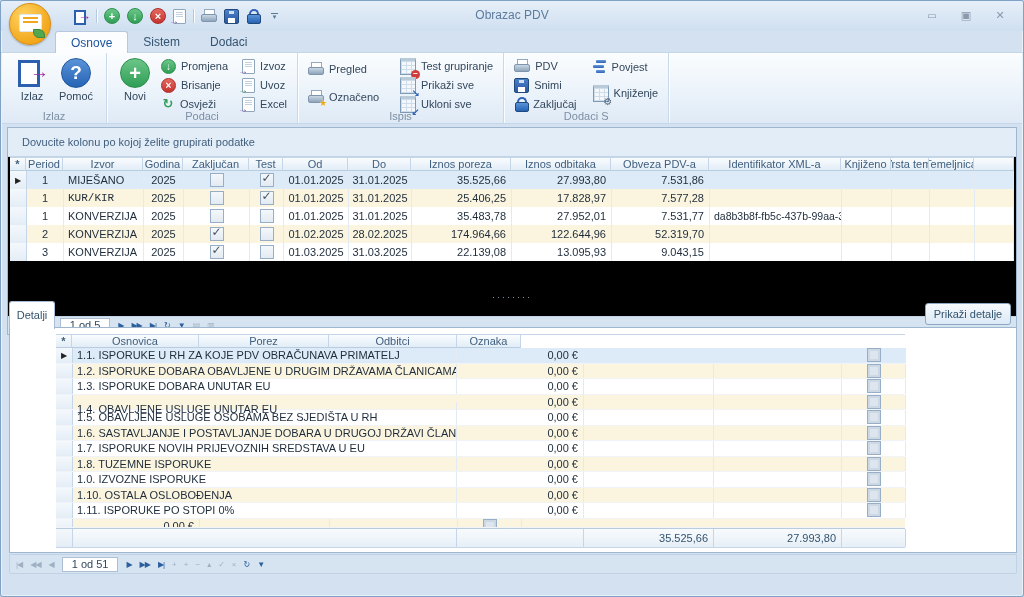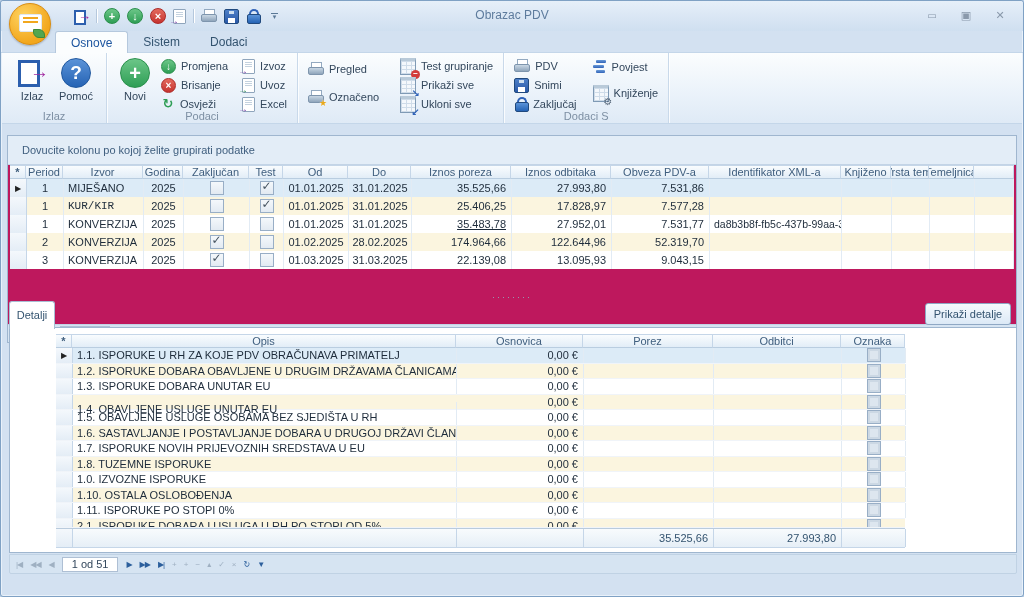--- a/index.html
+++ b/index.html
@@ -89,21 +89,21 @@
   .gc.al{justify-content:flex-start;padding-left:4px;}
   .gc.ac{justify-content:center;}
   .gc.ar2{justify-content:flex-end;padding-right:5px;}
   .ind{width:16px;flex:none;height:100%;display:flex;align-items:center;justify-content:center;background:linear-gradient(#f4f8fc,#e4edf6);border-right:1px solid #c5d6e8;color:#222;font-size:8px;}
   .cb{width:12px;height:12px;border:1px solid #98aec6;background:linear-gradient(#f4f8fb,#e2eaf2);display:inline-block;position:relative;flex:none;}
   .cb.ck::after{content:"✓";position:absolute;left:1px;top:-3px;font-size:12px;color:#44525f;font-weight:bold;}
   .cb.dis{background:#ccd8e4;}
   .cb.dis::after{content:"";position:absolute;left:2px;top:2px;right:2px;bottom:2px;background:#dde6ef;}
 
   
-  .master-box{position:absolute;left:6px;top:126px;width:1010px;height:208px;background:#be185d;border:1px solid #9fb6cf;box-sizing:border-box;margin-top:8px;}
+  .master-box{position:absolute;left:6px;top:126px;width:1010px;height:208px;background:#000000;border:1px solid #9fb6cf;box-sizing:border-box;}
   .group-panel{height:28px;background:#e3edf7;border-bottom:1px solid #c3d4e6;line-height:28px;padding-left:14px;color:#3f5e7e;font-size:11px;}
   .m-grid{position:absolute;left:2px;top:29px;right:2px;}
   .navbar{position:absolute;left:0;right:0;bottom:0;height:17px;background:#d6e4f2;border-top:1px solid #c3d4e6;display:flex;align-items:center;gap:8px;padding-left:6px;}
   .nv{font-size:8px;letter-spacing:-1px;line-height:15px;}
   .nv.en{color:#2c5f9c;}
   .nv.dis{color:#9fb0c2;}
   .nv-label{background:#fff;border:1px solid #aebfd4;padding:0 9px;height:13px;line-height:13px;font-size:11px;color:#33475c;letter-spacing:0;}
 
   
   .splitter{position:absolute;left:0;right:0;top:293px;height:8px;text-align:center;color:#93a5ba;font-size:9px;line-height:6px;letter-spacing:2px;}
@@ -253,20 +253,21 @@
             </span>
             <span>Prikaži sve</span>
           </div>
         <div class="smbtn">
             <span class="ic-gridbox">
               <b class="badge txt">↙</b>
             </span>
             <span>Ukloni sve</span>
           </div>
       </div>
+      <div class="rg-cap">Ispis</div>
     </div>
 
     <div class="rg">
       <div class="smcol">
         <div class="smbtn">
             <span class="ic-print"></span>
             <span>PDV</span>
           </div>
         <div class="smbtn">
             <span class="ic-save"></span>
@@ -369,21 +370,21 @@
             <div class="gc al" style="width: 80px;">KONVERZIJA</div>
             <div class="gc ac" style="width: 40px;">2025</div>
             <div class="gc ac" style="width: 66px;">
               <div class="cb"></div>
             </div>
             <div class="gc ac" style="width: 34px;">
               <div class="cb"></div>
             </div>
             <div class="gc ac" style="width: 65px;">01.01.2025</div>
             <div class="gc ac" style="width: 63px;">31.01.2025</div>
-            <div class="gc ar2" style="width: 100px; text-decoration: underline;">35.483,78</div>
+            <div class="gc ar2" style="width: 100px;">35.483,78</div>
             <div class="gc ar2" style="width: 100px;">27.952,01</div>
             <div class="gc ar2" style="width: 98px;">7.531,77</div>
             <div class="gc al" style="width: 132px; font-size: 10.5px;">da8b3b8f-fb5c-437b-99aa-32de</div>
             <div class="gc al" style="width: 50px;"></div>
             <div class="gc al" style="width: 38px;"></div>
             <div class="gc al" style="width: 45px;"></div>
             <div class="gc" style="flex: 1 1 0%;"></div>
           </div>
           <div class="grow alt">
             <div class="ind"></div>
@@ -447,21 +448,20 @@
   </div>
 
   <div class="splitter">········</div>
 
   <div class="details-tab">Detalji</div>
   <div class="show-btn">Prikaži detalje</div>
   <div class="details-box">
     <div class="d-grid" style="width: 849px;">
       <div class="ghead" id="d-head">
           <div class="gh" style="width: 16px; font-weight: bold;">*</div>
-          <div class="gh" style="width: 384px;">Opis</div>
           <div class="gh" style="width: 127px;">Osnovica</div>
           <div class="gh" style="width: 130px;">Porez</div>
           <div class="gh" style="width: 128px;">Odbitci</div>
           <div class="gh" style="width: 64px;">Oznaka</div>
         </div>
       <div id="d-rows">
           <div class="drow focused">
             <div class="ind">▶</div>
             <div class="gc al" style="width: 384px;">1.1. ISPORUKE U RH ZA KOJE PDV OBRAČUNAVA PRIMATELJ</div>
             <div class="gc ar2" style="width: 127px;">0,00 €</div>
@@ -566,21 +566,20 @@
             <div class="gc al" style="width: 384px;">1.11. ISPORUKE PO STOPI 0%</div>
             <div class="gc ar2" style="width: 127px;">0,00 €</div>
             <div class="gc ar2" style="width: 130px;"></div>
             <div class="gc ar2" style="width: 128px;"></div>
             <div class="gc ac" style="width: 64px;">
               <div class="cb dis"></div>
             </div>
           </div>
           <div class="drow alt clip">
             <div class="ind"></div>
-            <div class="gc al" style="width: 384px;">2.1. ISPORUKE DOBARA I USLUGA U RH PO STOPI OD 5%</div>
             <div class="gc ar2" style="width: 127px;">0,00 €</div>
             <div class="gc ar2" style="width: 130px;"></div>
             <div class="gc ar2" style="width: 128px;"></div>
             <div class="gc ac" style="width: 64px;">
               <div class="cb dis"></div>
             </div>
           </div>
         </div>
       <div class="dfoot" id="d-foot">
           <div class="ind"></div>

